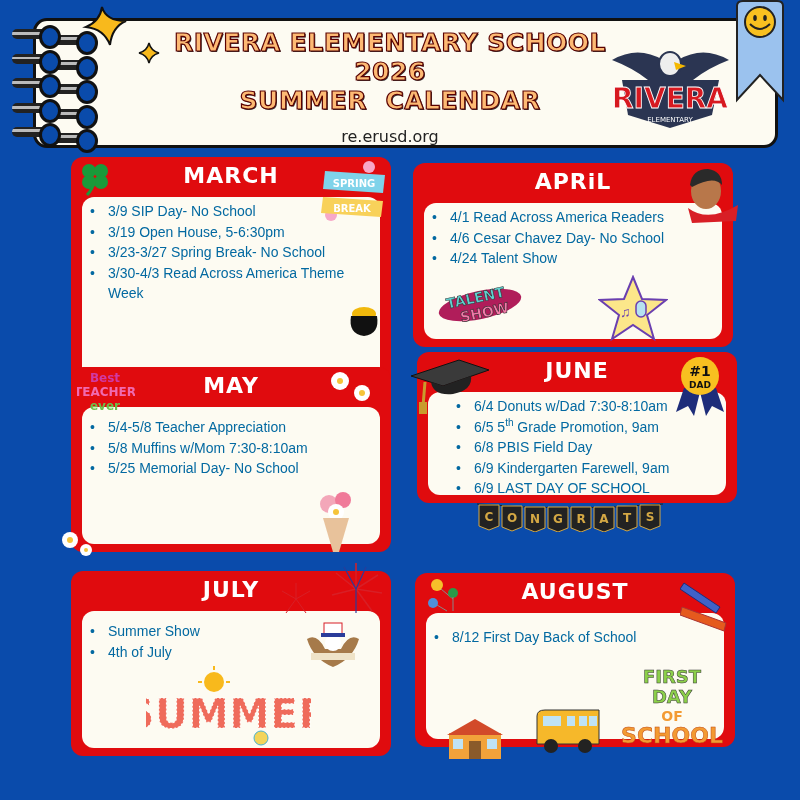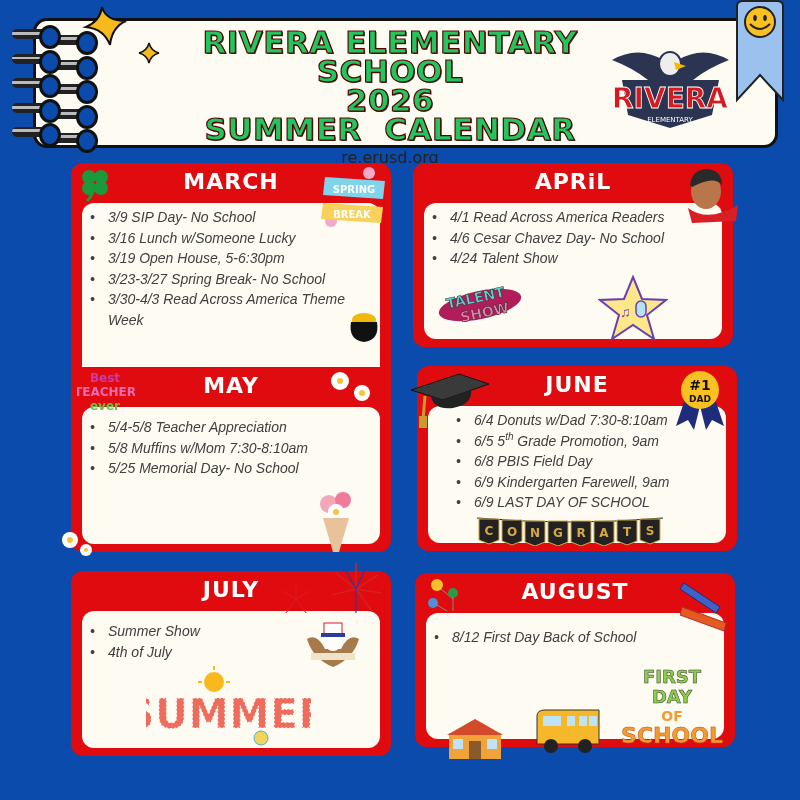--- a/index.html
+++ b/index.html
@@ -21,45 +21,45 @@
   }
   .ring::after {
     content: ""; position: absolute; right: -4px; top: -4px; width: 16px; height: 18px;
     border-radius: 50%; background: #0a4bab; border: 3px solid #111;
   }
   .sparkle { position: absolute; }
   .title-block {
     position: absolute; left: 170px; top: 28px; width: 440px; text-align: center;
   }
   .title-line {
-    font-family: "DejaVu Sans", sans-serif; font-weight: bold; font-size: 31px;
-    color: #22c55e; line-height: 29px; letter-spacing: 0.5px;
+    font-family: "DejaVu Sans", sans-serif; font-weight: bold; font-size: 25px;
+    color: #fdba74; line-height: 29px; letter-spacing: 0.5px;
     -webkit-text-stroke: 1.2px #5a0000;
     text-shadow: 1px 1px 0 #333;
   }
-  .url { font-family: "DejaVu Sans", sans-serif; font-size: 16px; color: #222; margin-top: 4px; }
+  .url { font-family: "DejaVu Sans", sans-serif; font-size: 16px; color: #222; margin-top: 12px; }
   .logo { position: absolute; left: 608px; top: 40px; width: 125px; height: 92px; }
   .bookmark { position: absolute; left: 735px; top: 0; width: 50px; height: 105px; }
 
   
   .card {
     position: absolute; width: 320px; background: #e00b0e; border-radius: 12px;
   }
   .card-title {
     position: absolute; left: 0; right: 0; top: 6px; text-align: center;
     color: #fff; font-family: "DejaVu Sans", sans-serif; font-weight: bold;
     font-size: 22px; letter-spacing: 1px;
   }
   .card-body {
     position: absolute; left: 11px; right: 11px; top: 40px; bottom: 8px;
     background: #fdfbf2; border-radius: 12px;
   }
   .events { list-style: none; padding: 4px 0 0 8px; }
   .events li {
-    font-size: 14px; color: #404040; line-height: 20.5px; padding-left: 18px; position: relative; font-style: italic;
+    font-size: 14px; color: #0369a1; line-height: 20.5px; padding-left: 18px; position: relative;
   }
   .events li::before {
     content: "•"; position: absolute; left: 0; top: 0; font-size: 14px;
   }
   .deco { position: absolute; }
   .sup { font-size: 10px; vertical-align: super; line-height: 0; }
 </style>
 </head>
 <body>
 
@@ -102,26 +102,25 @@
 <svg class="bookmark" viewBox="0 0 50 105">
   <path d="M2 6 Q2 1 8 1 L42 1 Q48 1 48 6 L48 100 L25 75 L2 100Z" fill="#9bc2ee" stroke="#222" stroke-width="2"></path>
   <g>
     <circle cx="25" cy="22" r="15" fill="#f8c020" stroke="#222" stroke-width="2"></circle>
     <ellipse cx="20" cy="18" rx="1.8" ry="3" fill="#222"></ellipse>
     <ellipse cx="30" cy="18" rx="1.8" ry="3" fill="#222"></ellipse>
     <path d="M15 24 Q25 34 35 24" fill="none" stroke="#222" stroke-width="2"></path>
   </g>
 </svg>
 
-<div class="card" style="left:71px;top:163px;height:231px">
+<div class="card" style="left:71px;top:157px;height:231px">
   <div class="card-title">MARCH</div>
   <div class="card-body">
     <ul class="events">
       <li>3/9 SIP Day- No School</li>
-      <li>3/16 Lunch w/Someone Lucky</li>
       <li>3/19 Open House, 5-6:30pm</li>
       <li>3/23-3/27 Spring Break- No School</li>
       <li style="padding-right:28px">3/30-4/3 Read Across America Theme Week</li>
     </ul>
   </div>
   <svg class="deco" style="left:8px;top:4px" width="32" height="36" viewBox="0 0 32 36">
     <circle cx="10" cy="10" r="7" fill="#1a9a3a"></circle>
       <circle cx="22" cy="10" r="7" fill="#1a9a3a"></circle>
     <circle cx="10" cy="21" r="7" fill="#1a9a3a"></circle>
       <circle cx="22" cy="21" r="7" fill="#1a9a3a"></circle>
@@ -195,21 +194,21 @@
     <path d="M12 36 L38 36 L28 70 L22 70Z" fill="#e8c29b"></path>
   </svg>
 </div>
 <svg class="deco" style="left:60px;top:528px" width="40" height="32" viewBox="0 0 40 32">
   <circle cx="10" cy="12" r="8" fill="#fff"></circle>
     <circle cx="10" cy="12" r="3" fill="#f6c43a"></circle>
   <circle cx="26" cy="22" r="6" fill="#fff"></circle>
     <circle cx="26" cy="22" r="2" fill="#f6c43a"></circle>
 </svg>
 
-<div class="card" style="left:417px;top:366px;height:185px">
+<div class="card" style="left:417px;top:352px;height:151px">
   <div class="card-title">JUNE</div>
   <div class="card-body">
     <ul class="events" style="padding-left:28px">
       <li>6/4 Donuts w/Dad 7:30-8:10am</li>
       <li>6/5 5<span class="sup">th</span> Grade Promotion, 9am</li>
       <li>6/8 PBIS Field Day</li>
       <li>6/9 Kindergarten Farewell, 9am</li>
       <li>6/9 LAST DAY OF SCHOOL</li>
     </ul>
   </div>

